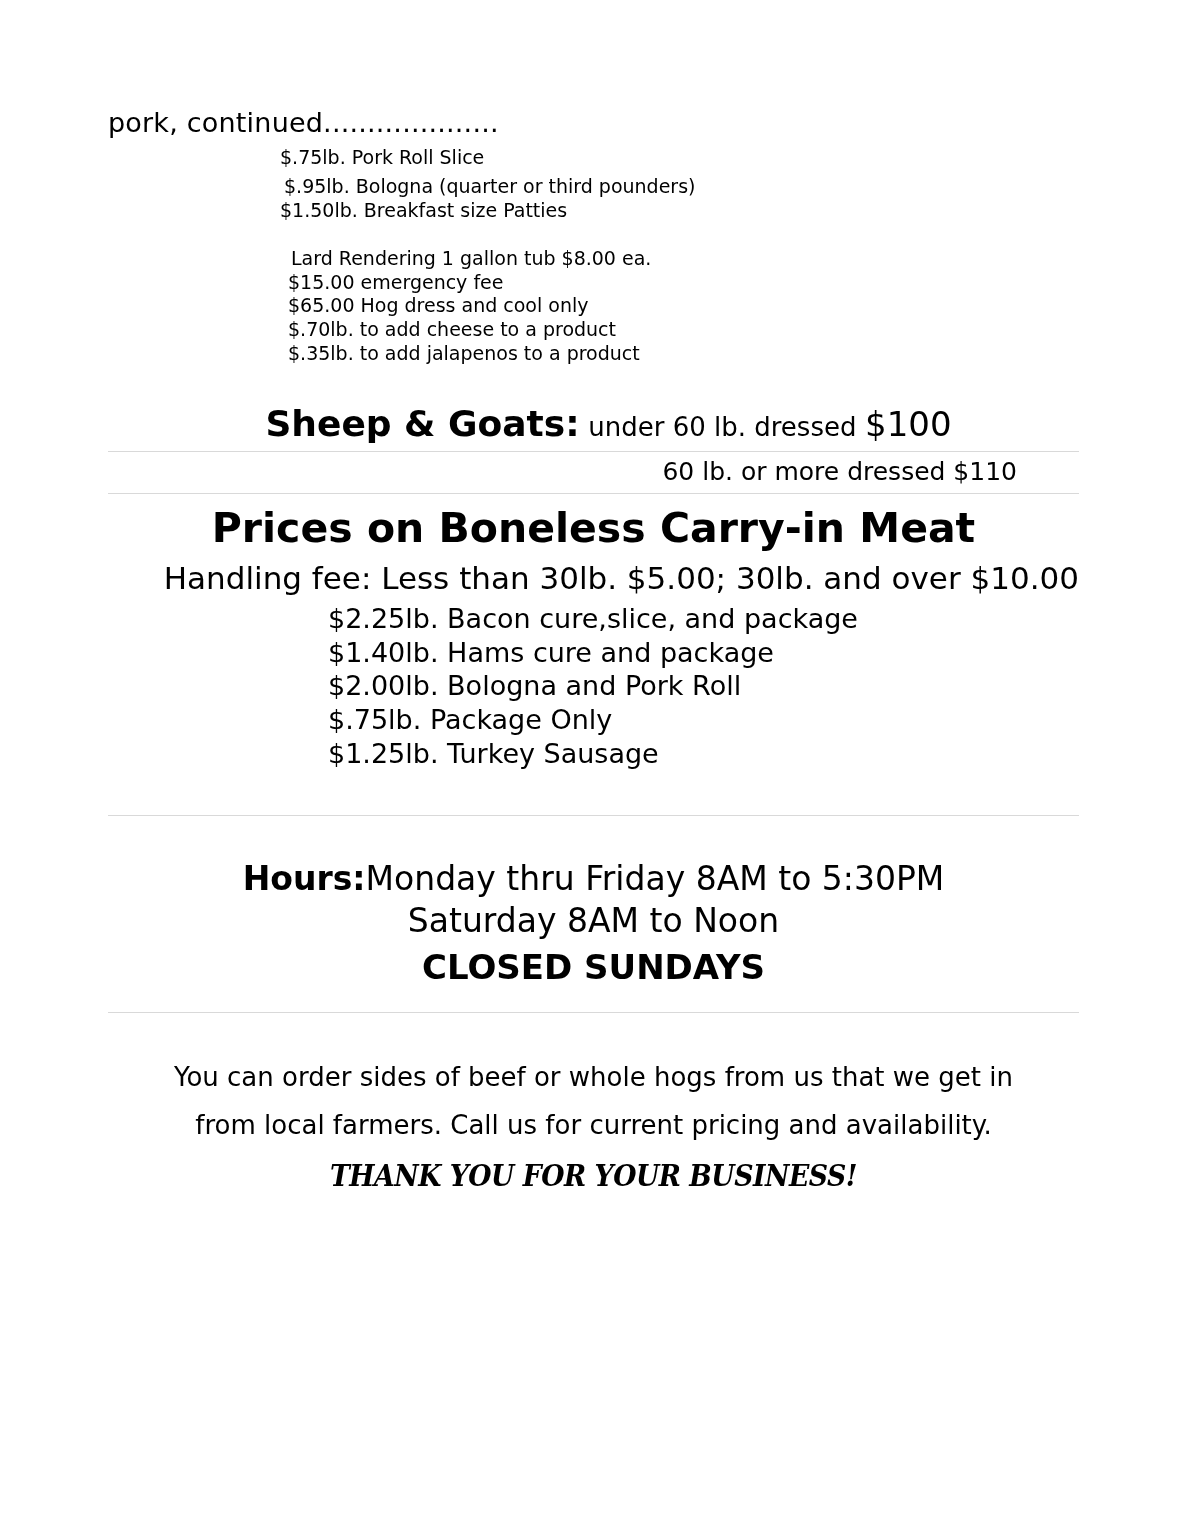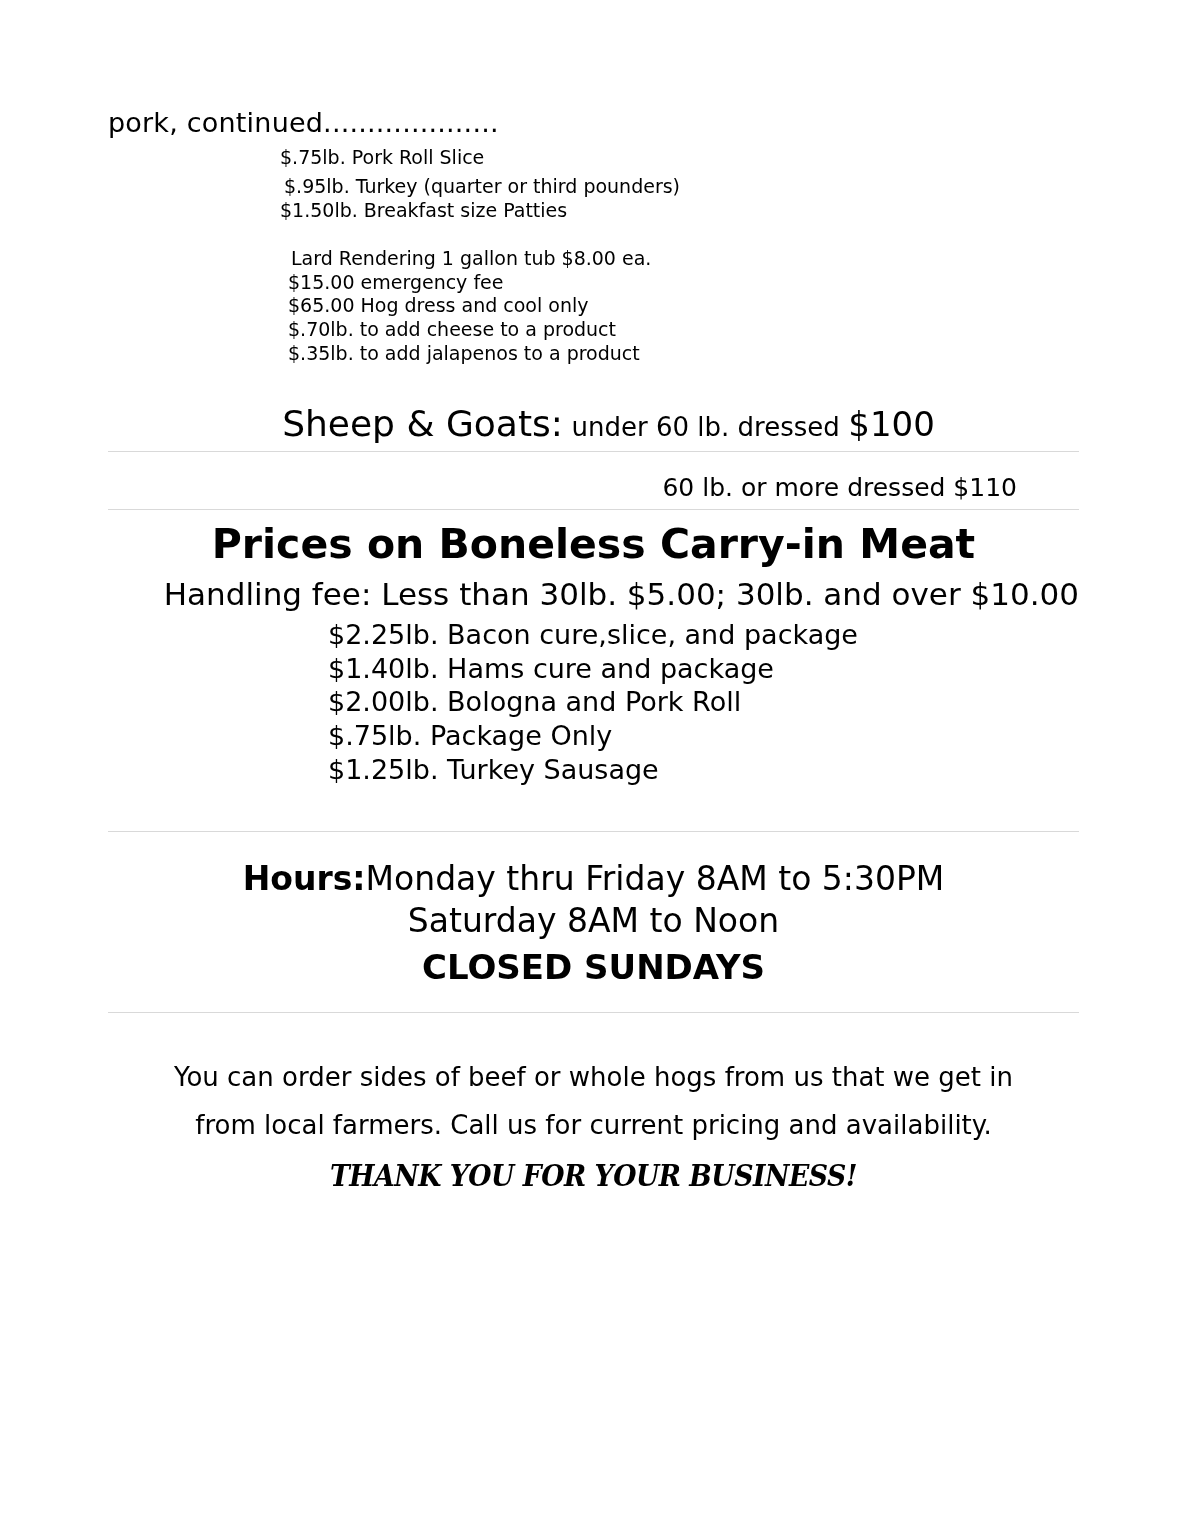--- a/index.html
+++ b/index.html
@@ -52,39 +52,39 @@
     margin-top: 36px;
     text-align: center;
   }
   .sheep-line1 {
     font-size: 27px;
     line-height: 1.2;
     padding-left: 30px;
   }
   .sheep-title {
     font-size: 36px;
-    font-weight: normal;
+    font-weight: bold;
   }
   .sheep-mid {
     font-size: 26px;
   }
   .sheep-big {
     font-size: 34px;
   }
   .rule {
     border: 0;
     border-top: 1px solid #d9d9d9;
     margin: 6px 0 0 0;
     width: 100%;
   }
   .sheep-line2 {
     font-size: 25px;
     text-align: right;
     padding-right: 62px;
-    margin-top: 21px;
+    margin-top: 5px;
     line-height: 1.2;
   }
 
   
   .carry-title {
     text-align: center;
     font-size: 41px;
     font-weight: bold;
     margin-top: 10px;
     line-height: 1.2;
@@ -105,21 +105,21 @@
   }
 
   
   .hours-rule-top {
     border: 0;
     border-top: 1px solid #d9d9d9;
     margin: 44px 0 0 0;
   }
   .hours-block {
     text-align: center;
-    margin-top: 26px;
+    margin-top: 42px;
   }
   .hours-line1 {
     font-size: 33px;
     line-height: 1.3;
   }
   .hours-label {
     font-weight: bold;
   }
   .hours-line2 {
     font-size: 33px;
@@ -159,21 +159,21 @@
 </style>
 </head>
 <body>
 
 <div class="page">
 
   <div class="pork-head">pork, continued....................</div>
 
   <div class="pork-list">
     <div class="pork-item i0">$.75lb. Pork Roll Slice</div>
-    <div class="pork-item i1">$.95lb. Turkey (quarter or third pounders)</div>
+    <div class="pork-item i1">$.95lb. Bologna (quarter or third pounders)</div>
     <div class="pork-item i2">$1.50lb. Breakfast size Patties</div>
     <div class="pork-item i3">Lard Rendering  1 gallon tub  $8.00 ea.</div>
     <div class="pork-item i4">$15.00 emergency fee</div>
     <div class="pork-item i5">$65.00 Hog dress and cool only</div>
     <div class="pork-item i6">$.70lb. to add cheese to a product</div>
     <div class="pork-item i7">$.35lb. to add jalapenos to a product</div>
   </div>
 
   <div class="sheep-block">
     <div class="sheep-line1">

